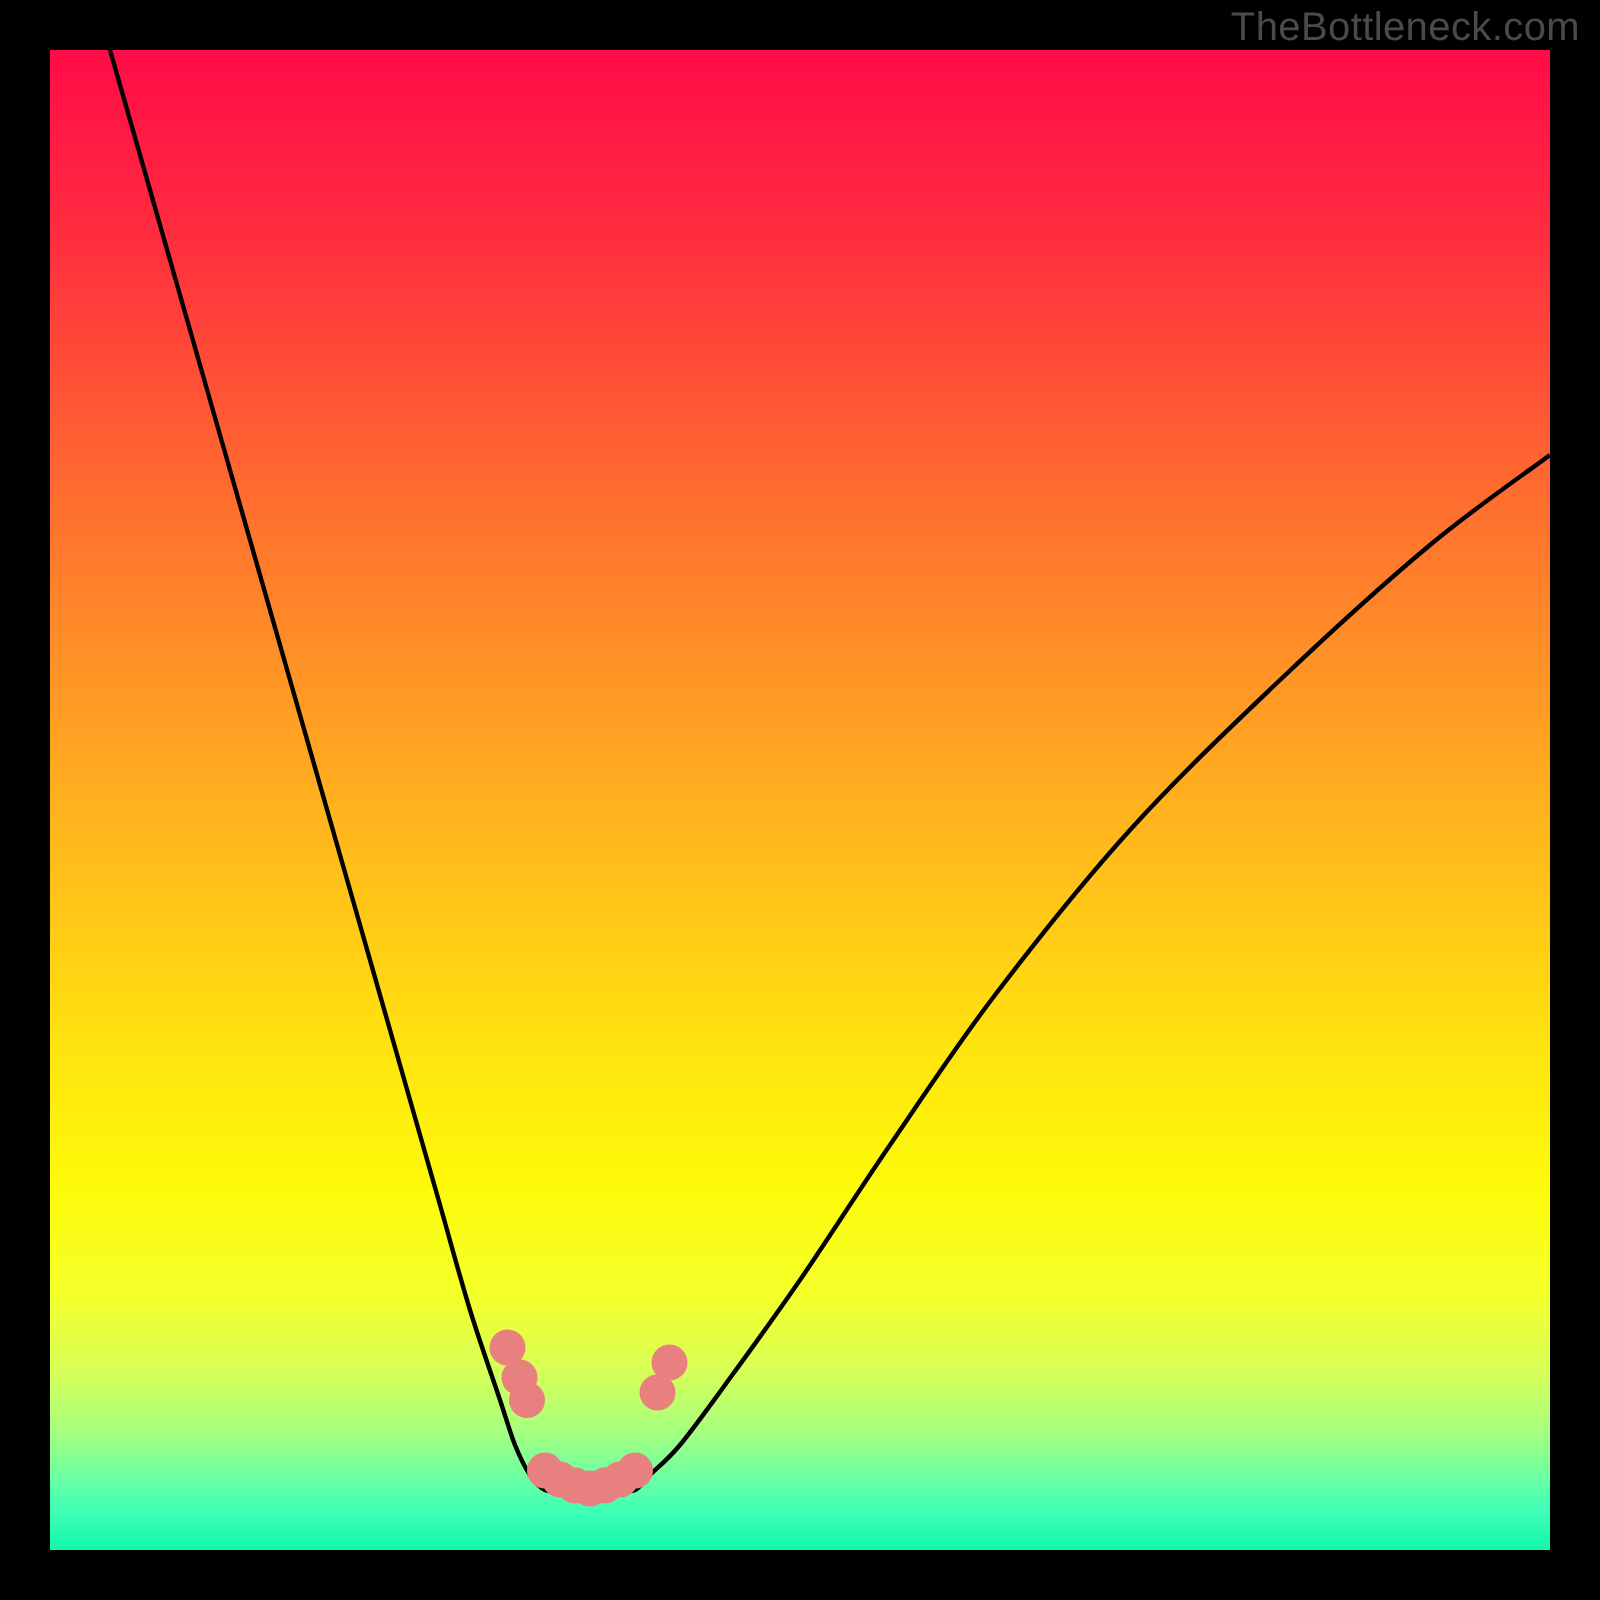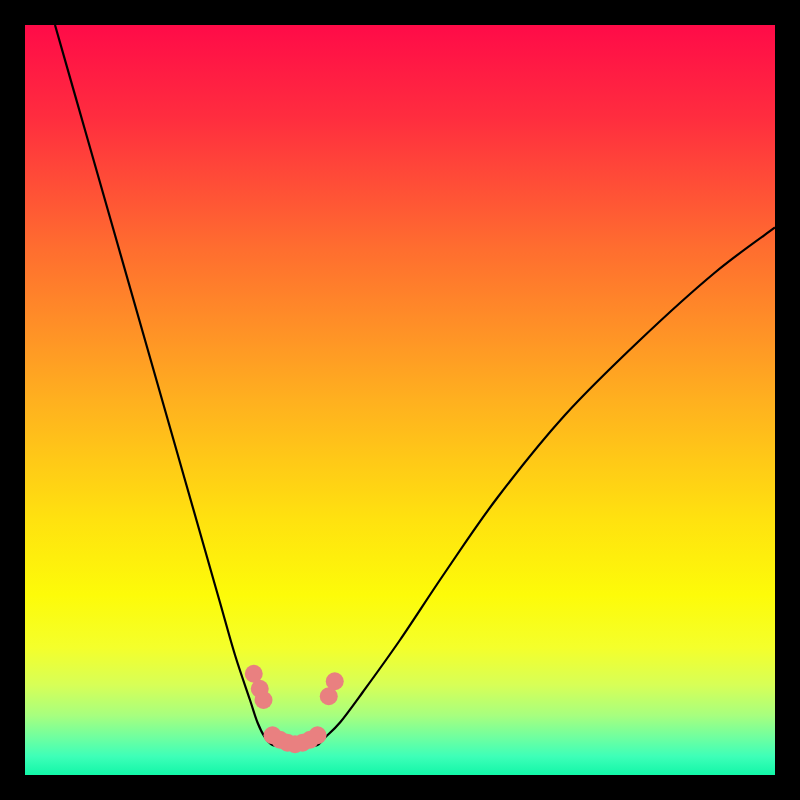--- a/index.html
+++ b/index.html
@@ -48,20 +48,21 @@
     font-size: 20px;
     color: #4a4a4a;
     font-weight: 500;
     letter-spacing: 0.2px;
   }
 </style>
 </head>
 <body>
 
 <div class="frame">
+  <div class="watermark">TheBottleneck.com</div>
   <div class="plot-area">
     <svg class="gradient" viewBox="0 0 750 750" preserveAspectRatio="none">
       <defs>
         <linearGradient id="bg-grad" x1="0" y1="0" x2="0" y2="1">
             <stop offset="0%" stop-color="#ff0b48"></stop>
             <stop offset="12%" stop-color="#ff2c3f"></stop>
             <stop offset="30%" stop-color="#ff6e2f"></stop>
             <stop offset="50%" stop-color="#ffb01f"></stop>
             <stop offset="66%" stop-color="#ffe20f"></stop>
             <stop offset="76%" stop-color="#fdfb09"></stop>

